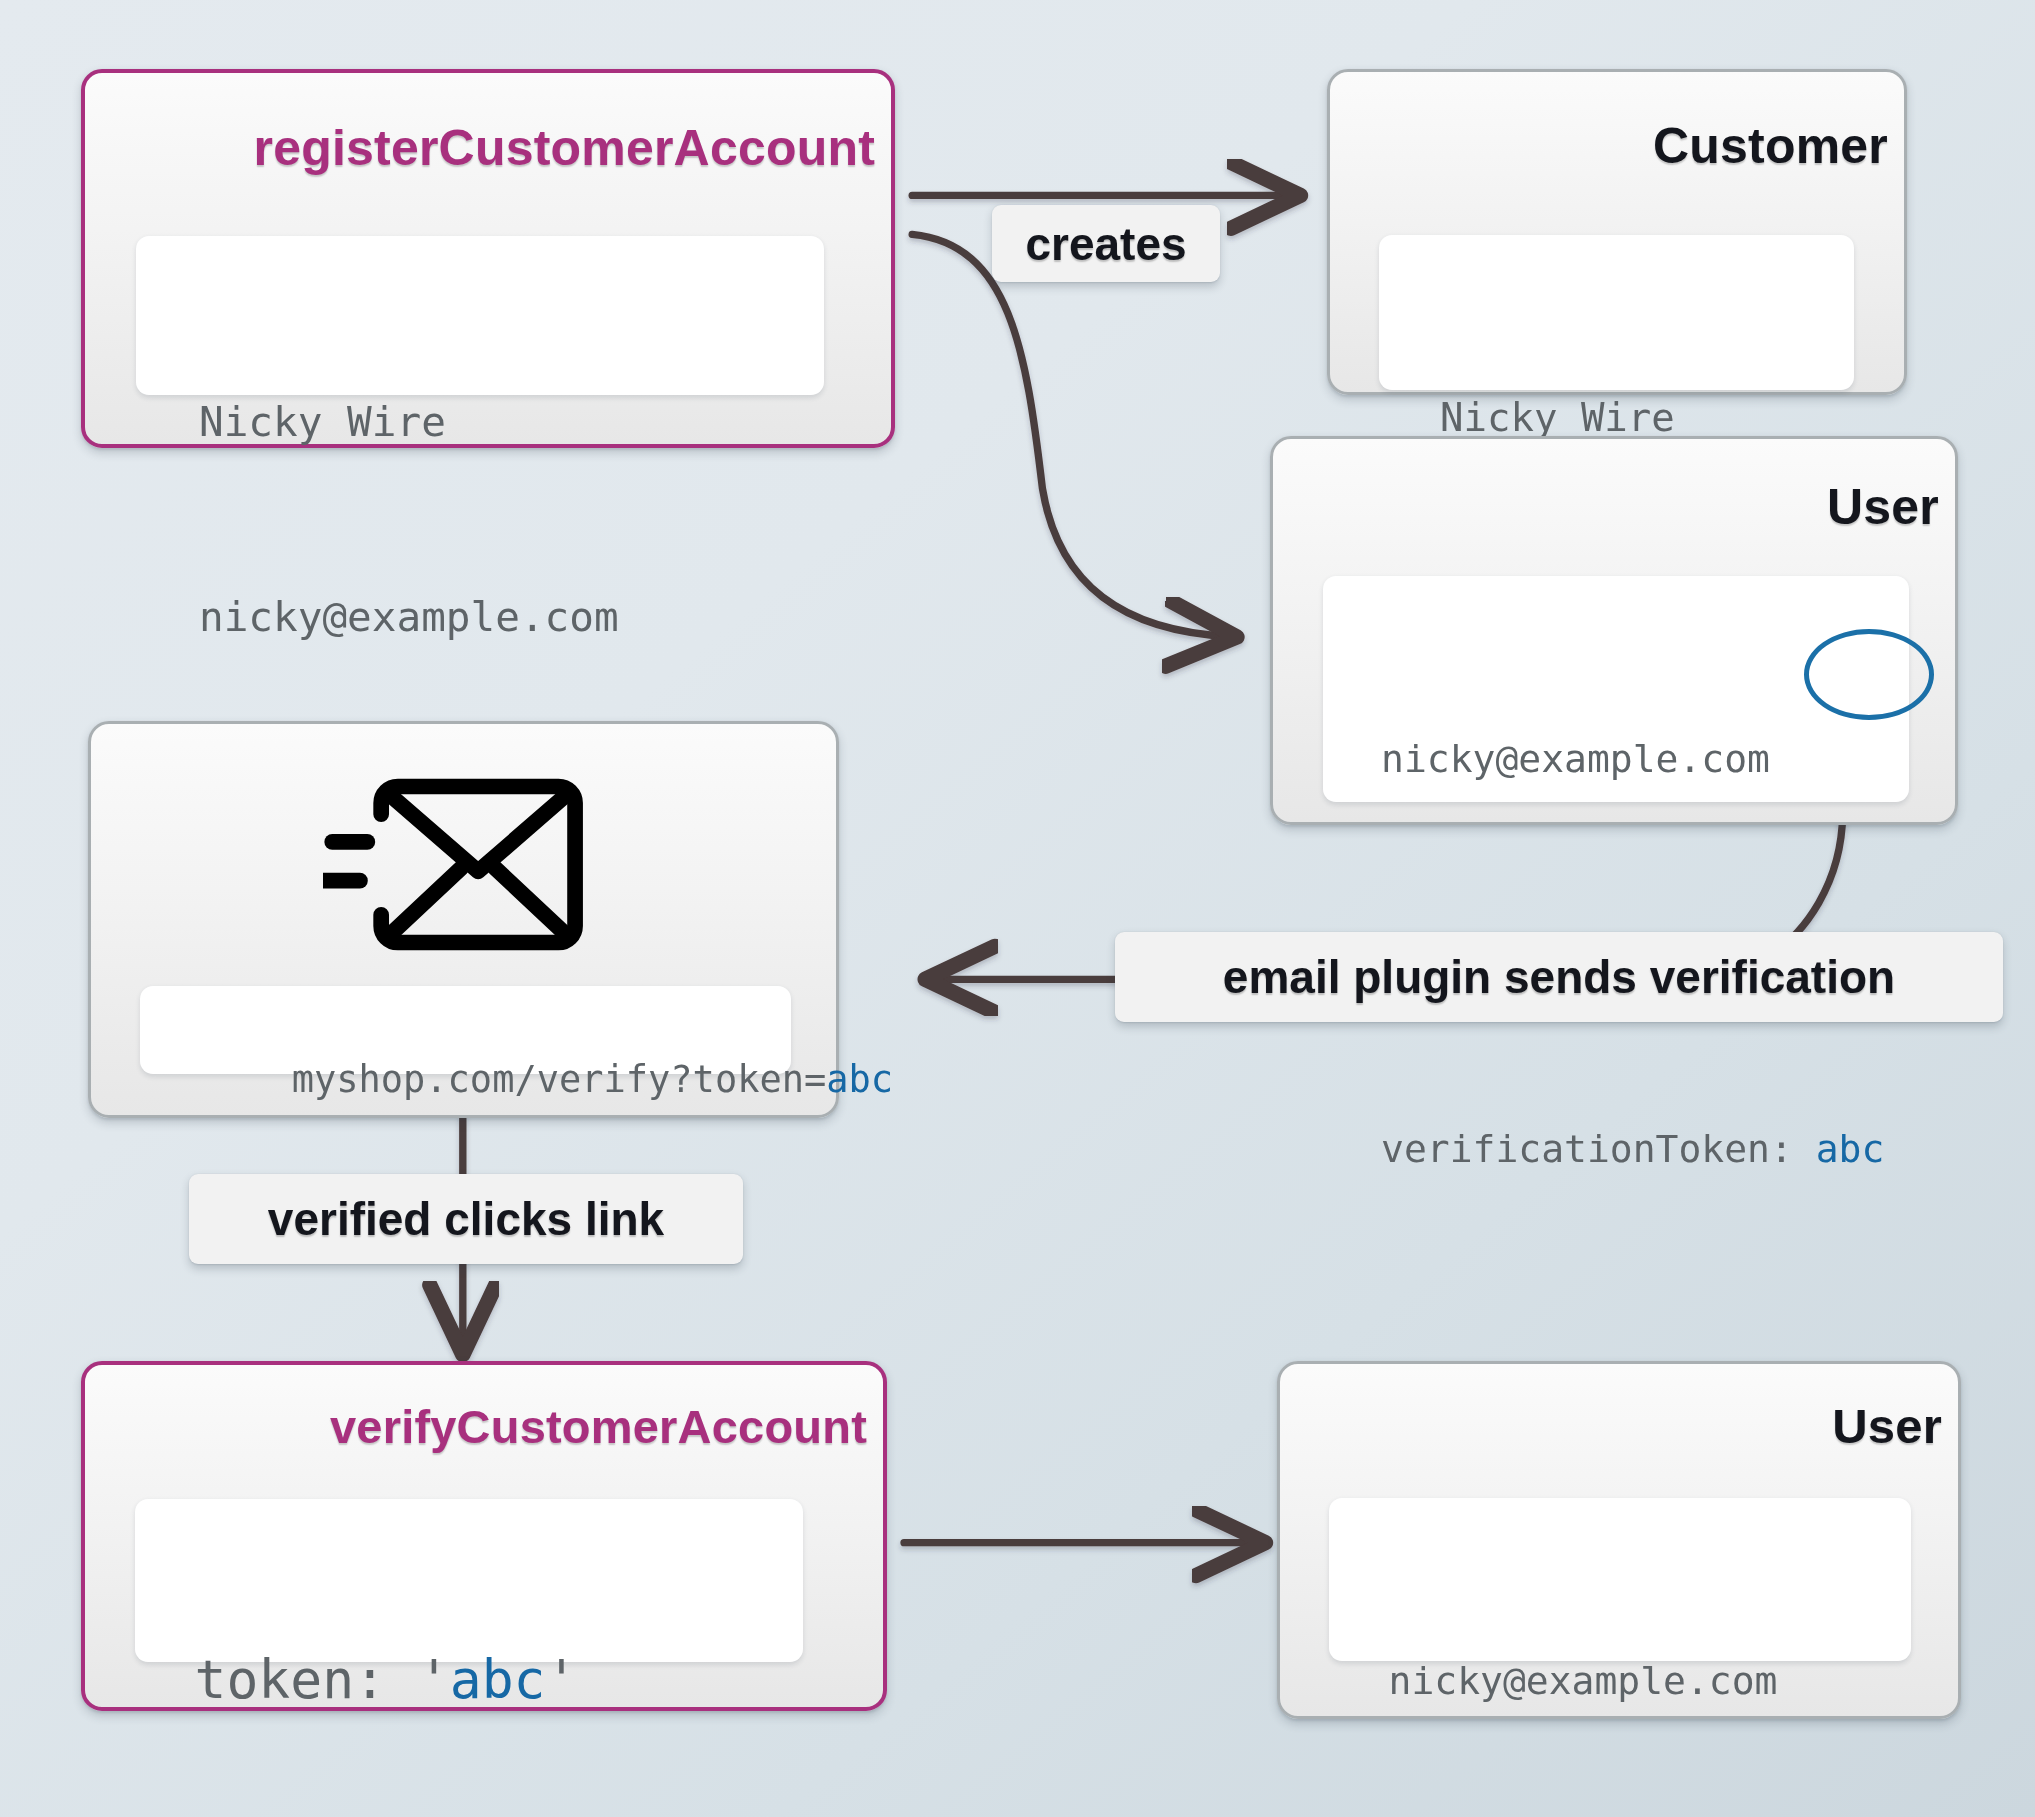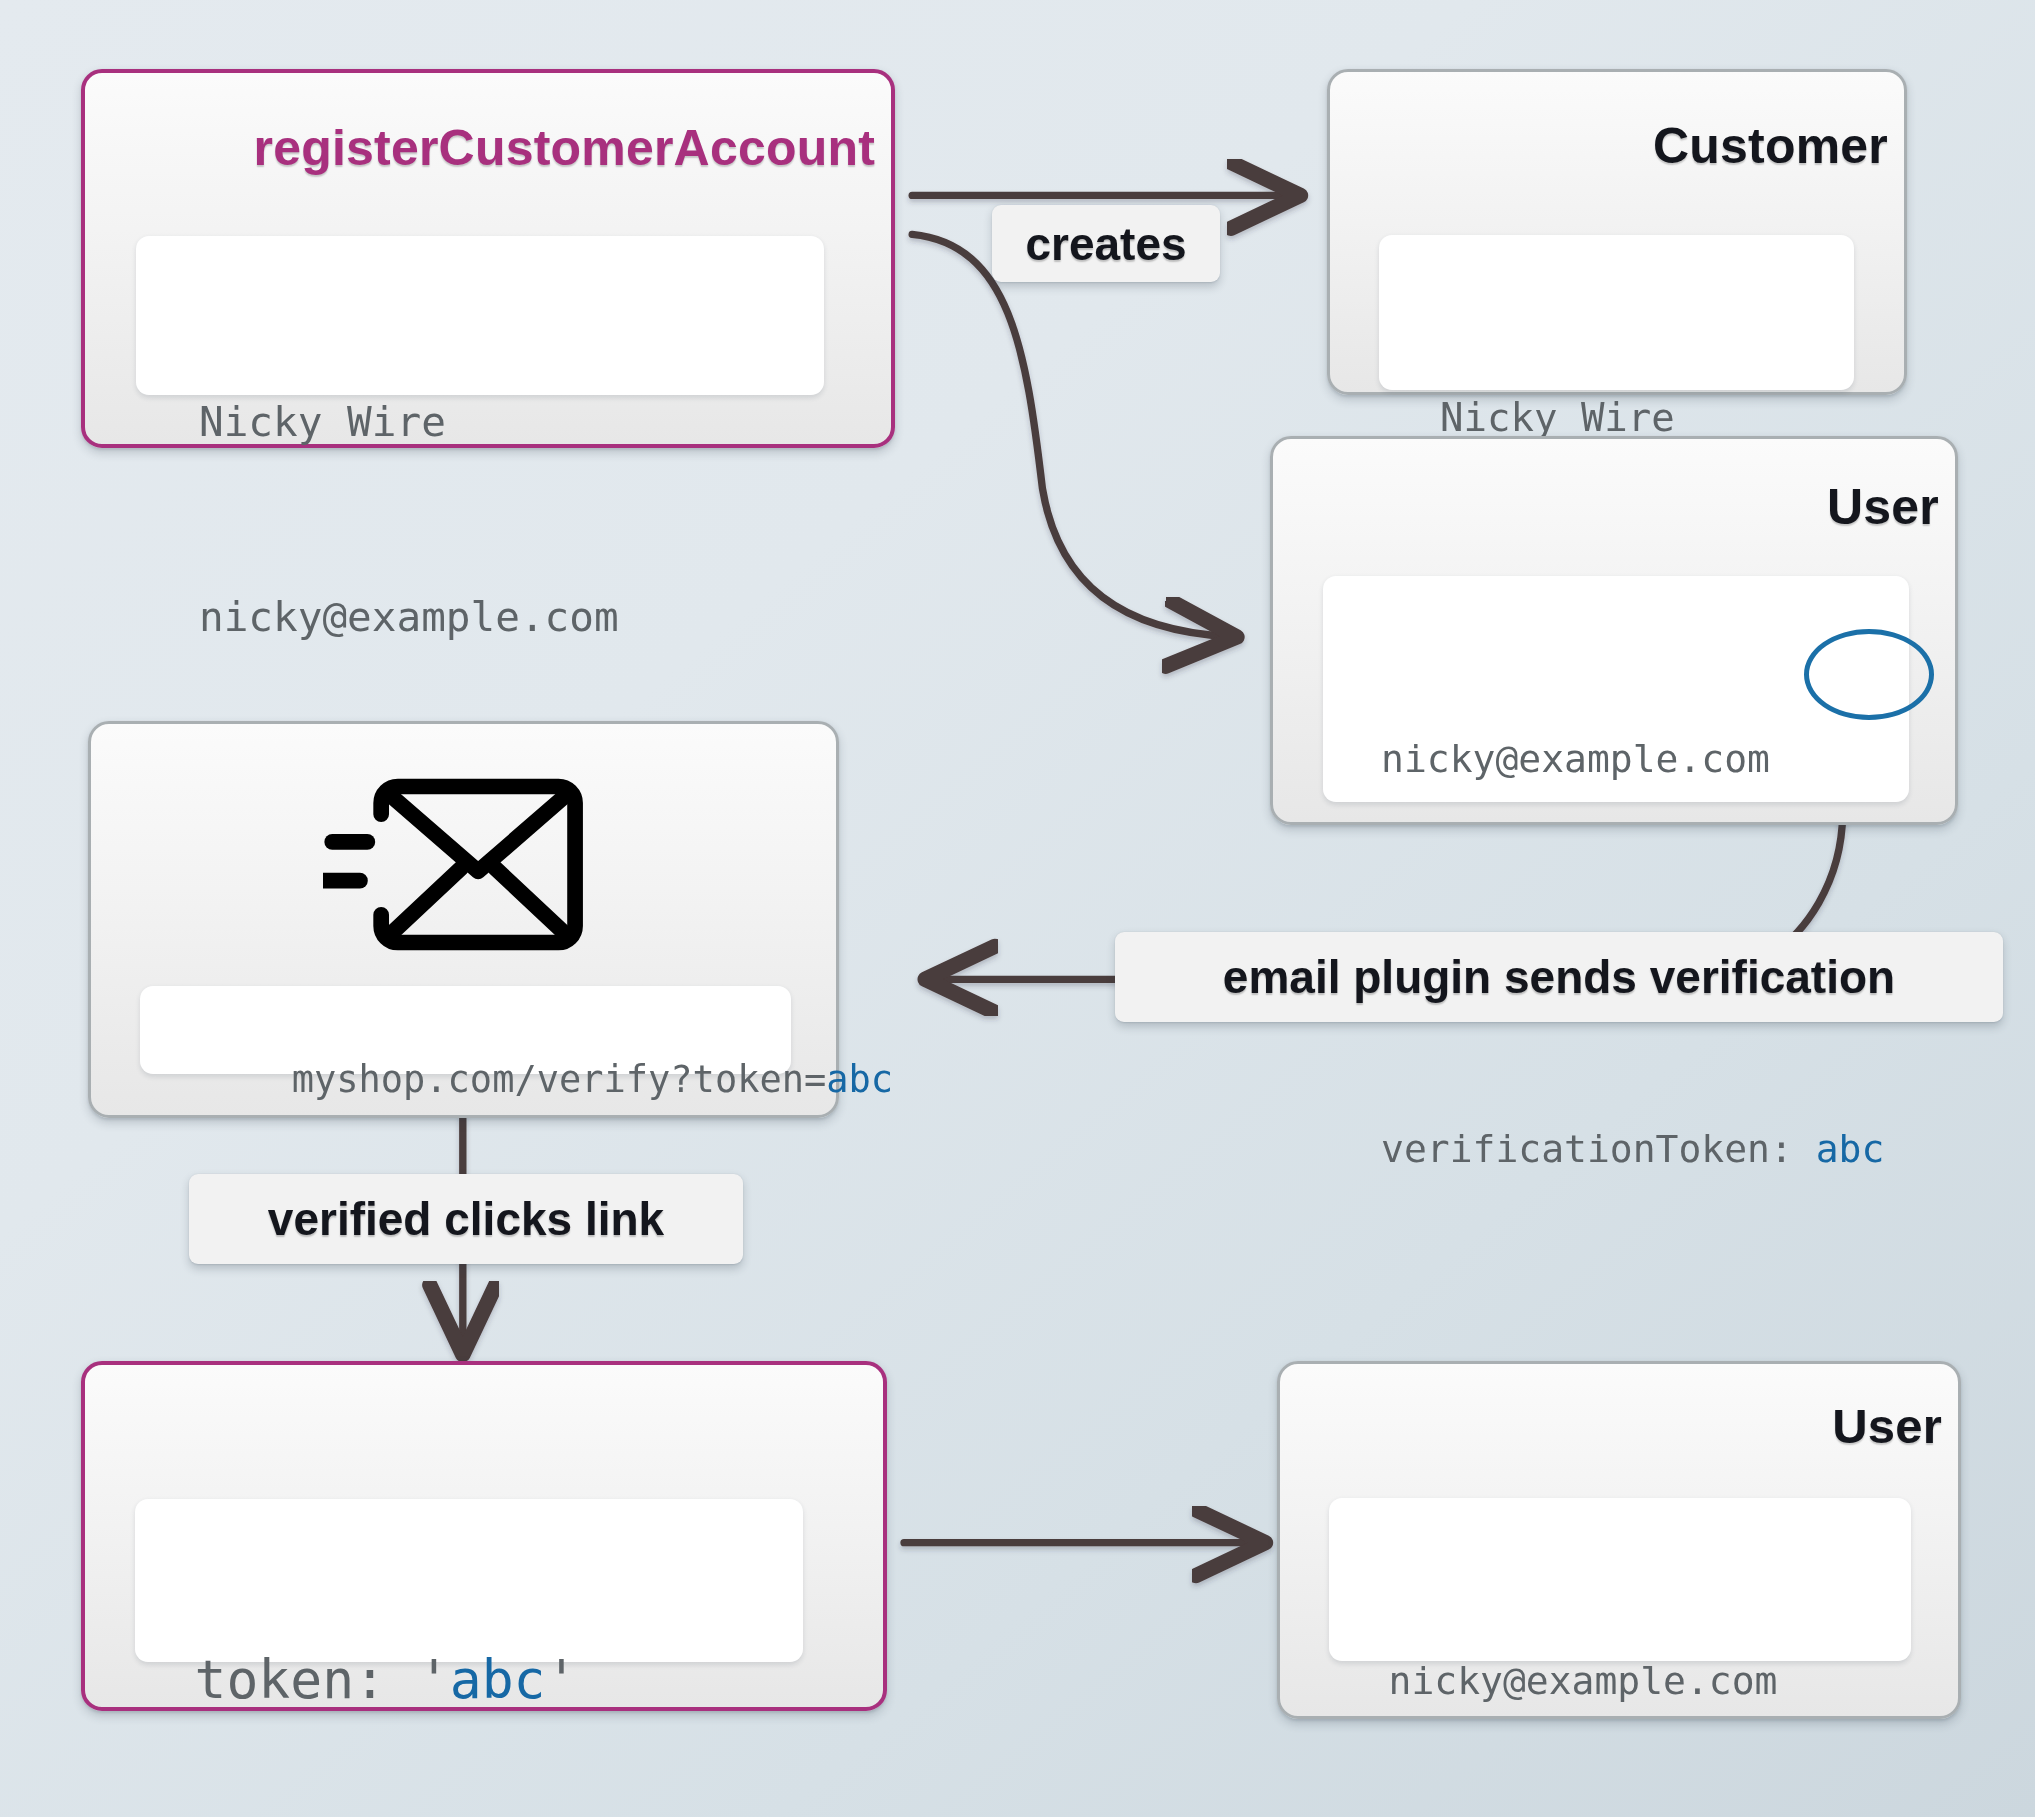--- a/index.html
+++ b/index.html
@@ -142,20 +142,21 @@
           <path d="M-5,120 L40,120"></path>
         </g>
       </svg>
     </div>
     <div class="panel" style="left:49px;top:262px;width:651px;height:88px;padding:19.5px 18px;font-size:37px;line-height:49px;">
       <span>myshop.com/verify?token=</span><span class="val-blue">abc</span>
     </div>
   </div>
 
   <div class="node magenta" style="left:81px;top:1361px;width:806px;height:350px;">
+    <div class="node-title mag" style="top:34px;font-size:47px;">verifyCustomerAccount</div>
     <div class="panel" style="left:50px;top:134px;width:668px;height:163px;padding:21px 19.5px;font-size:53px;line-height:64px;">
       <span class="row"><span>token: </span><span>'</span><span class="val-blue">abc</span><span>'</span></span>
       
     </div>
   </div>
 
   <div class="node gray" style="left:1277px;top:1361px;width:684px;height:358px;">
     <div class="node-title dark" style="top:34px;font-size:49px;">User</div>
     <div class="panel" style="left:49px;top:134px;width:582px;height:163px;padding:21px 19.5px;font-size:38px;line-height:65px;">
       <span class="row">nicky@example.com</span>

